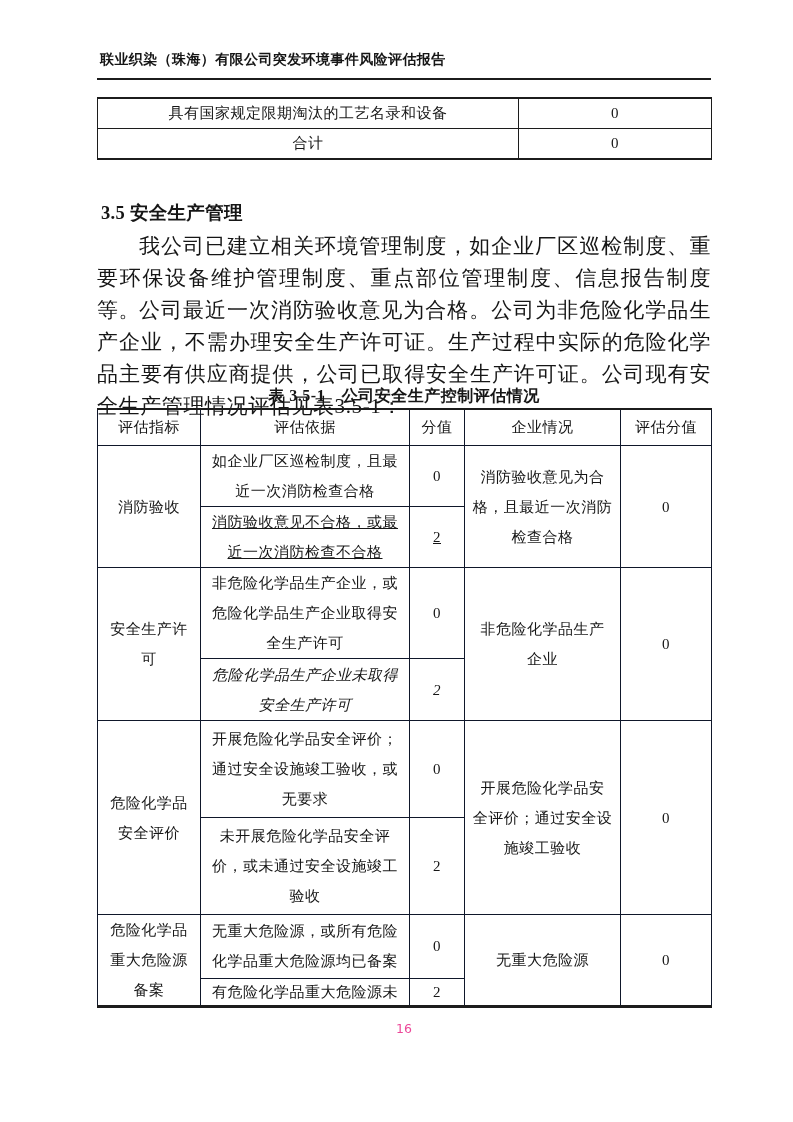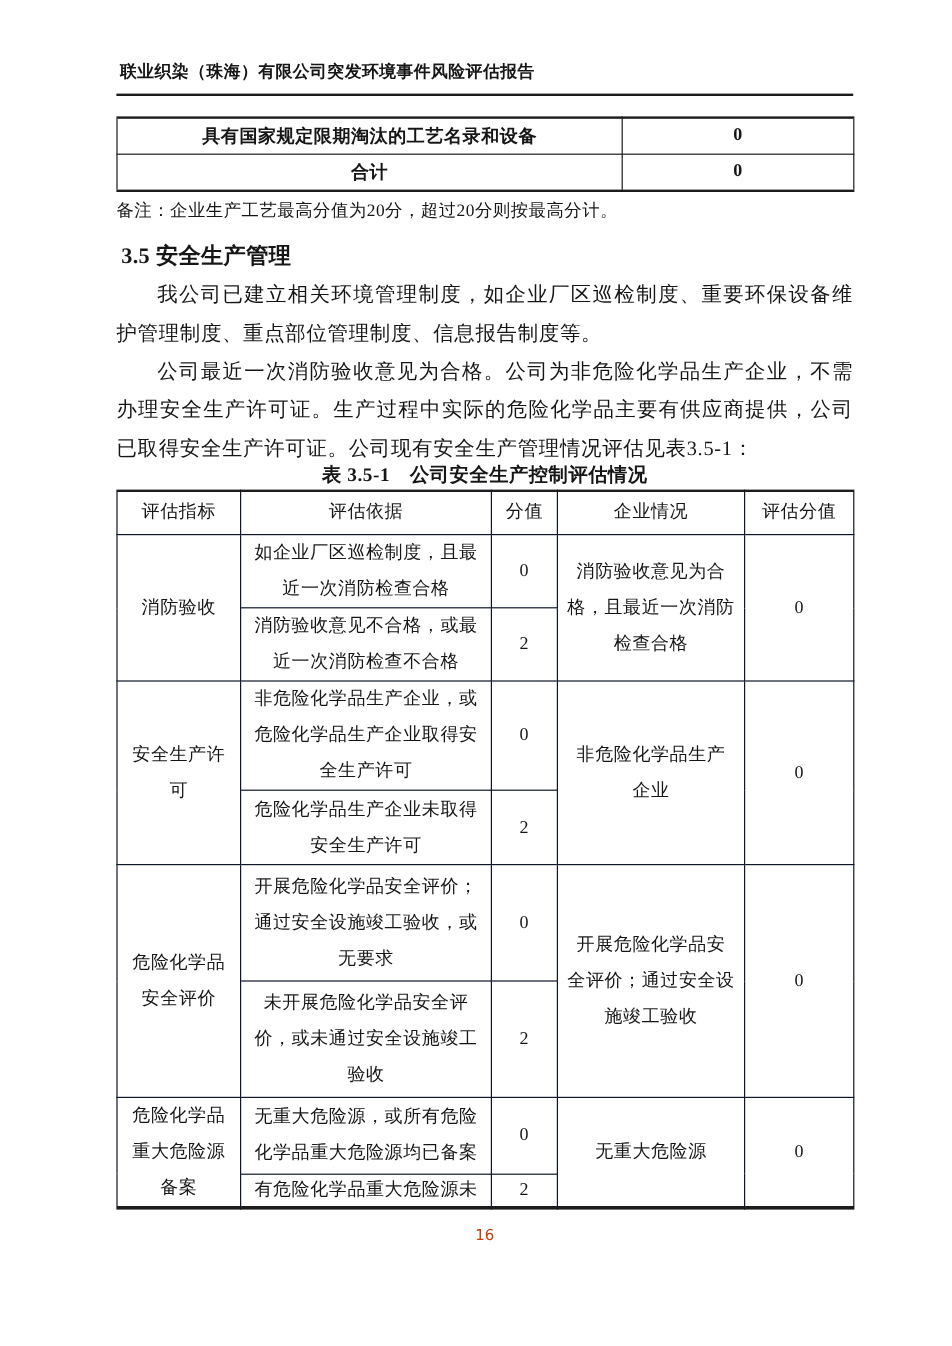--- a/index.html
+++ b/index.html
@@ -29,21 +29,20 @@
     border-top: 2px solid #1c1c1c;
   }
   table { border-collapse: collapse; table-layout: fixed; }
   .top-table {
     position: absolute;
     left: 97px;
     top: 97px;
     width: 614px;
     border-top: 2.5px solid #1c1c1c;
     border-bottom: 2.5px solid #1c1c1c;
-    font-weight: bold;
   }
   .top-table td {
     border: 1px solid #1c1c1c;
     text-align: center;
     vertical-align: middle;
     font-size: 15px;
     height: 29px;
     padding: 0 2px;
     letter-spacing: 0.5px;
   }
@@ -62,21 +61,21 @@
     margin: 4px;
     font-size: 18.5px;
     font-weight: bold;
     letter-spacing: 0.3px;
   }
   .para {
     position: absolute;
     left: 97px;
     width: 614px;
     margin: 0;
-    font-size: 17px;
+    font-size: 21px;
     line-height: 32px;
     text-align: justify;
     text-indent: 2em;
     letter-spacing: 0.6px;
   }
   .para-1 { top: 230px; }
   .para-2 { top: 294px; }
   .caption {
     position: absolute;
     left: 97px;
@@ -103,37 +102,37 @@
     font-weight: normal;
     line-height: 30px;
     padding: 0 2px;
     white-space: pre-line;
     letter-spacing: 0.5px;
     overflow: hidden;
   }
   .eval-table thead tr { height: 35px; }
   .eval-table thead th { line-height: 35px; white-space: nowrap; }
   tr.r1a { height: 61px; }
-  tr.r1b { height: 60px; }
+  tr.r1b { height: 60px; text-decoration: underline; }
   tr.r2a { height: 91px; }
-  tr.r2b { height: 62px; }
+  tr.r2b { height: 62px; font-style: italic; }
   tr.r3a { height: 97px; }
   tr.r3b { height: 97px; }
   tr.r4a { height: 63px; }
   tr.r4b { height: 26px; }
   tr.r4b td { line-height: 26px; margin-top: 13px; }
   .page-number {
     position: absolute;
     left: 97px;
     top: 1021px;
     width: 614px;
     text-align: center;
     font-family: "DejaVu Sans", "Liberation Sans", sans-serif;
     font-size: 12.5px;
-    color: #c2410c;
+    color: #ec4899;
   }
 </style>
 </head>
 <body>
 
 <div class="page">
 
   <div class="doc-header">联业织染（珠海）有限公司突发环境事件风险评估报告</div>
   <div class="header-rule"></div>
 
@@ -147,21 +146,20 @@
         <td>具有国家规定限期淘汰的工艺名录和设备</td>
         <td>0</td>
       </tr>
       <tr>
         <td>合计</td>
         <td>0</td>
       </tr>
     </tbody>
   </table>
 
-  <div class="note">备注：企业生产工艺最高分值为20分，超过20分则按最高分计。</div>
 
   <h2 class="section-heading">3.5 安全生产管理</h2>
 
   <p class="para para-1">我公司已建立相关环境管理制度，如企业厂区巡检制度、重要环保设备维护管理制度、重点部位管理制度、信息报告制度等。</p>
   <p class="para para-2">公司最近一次消防验收意见为合格。公司为非危险化学品生产企业，不需办理安全生产许可证。生产过程中实际的危险化学品主要有供应商提供，公司已取得安全生产许可证。公司现有安全生产管理情况评估见表3.5-1：</p>
 
   <div class="caption">表 3.5-1　公司安全生产控制评估情况</div>
 
   <table class="eval-table">
     <colgroup>

